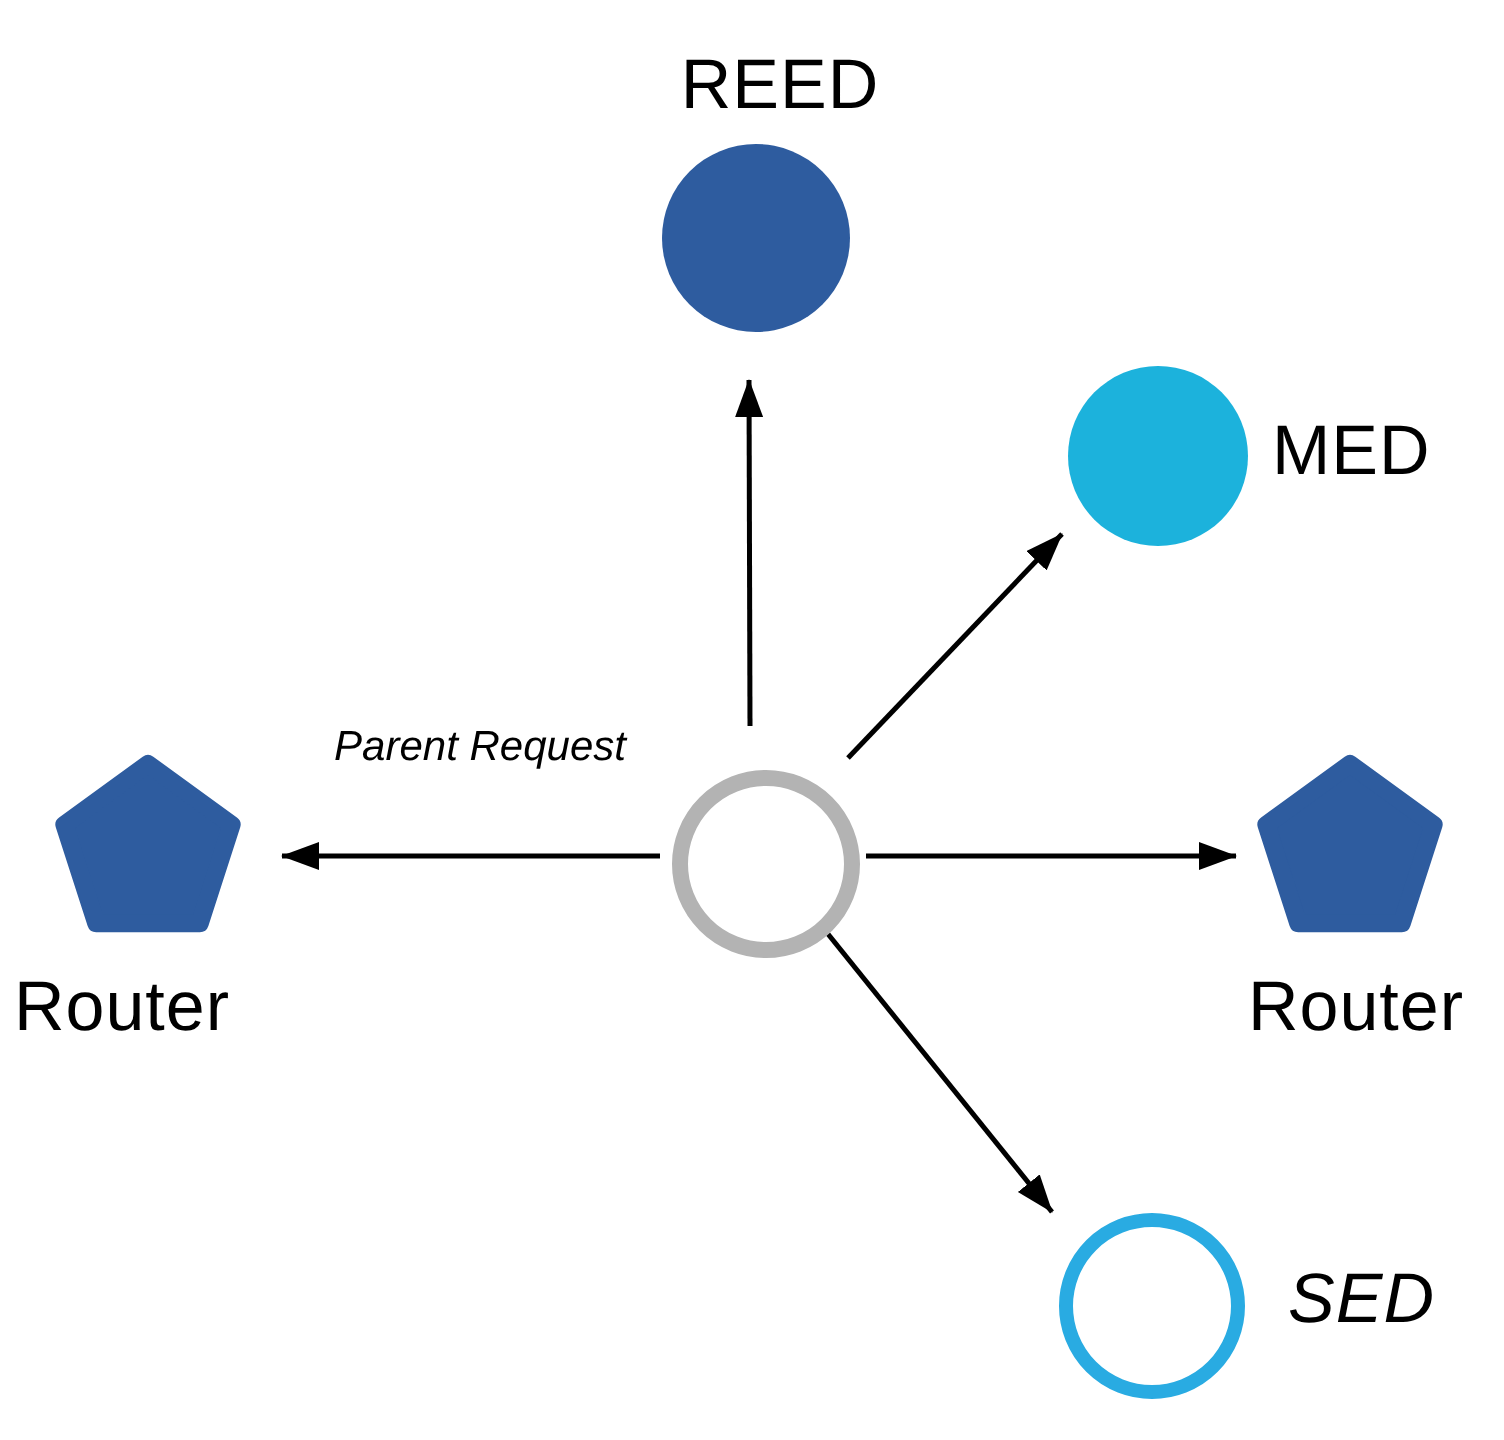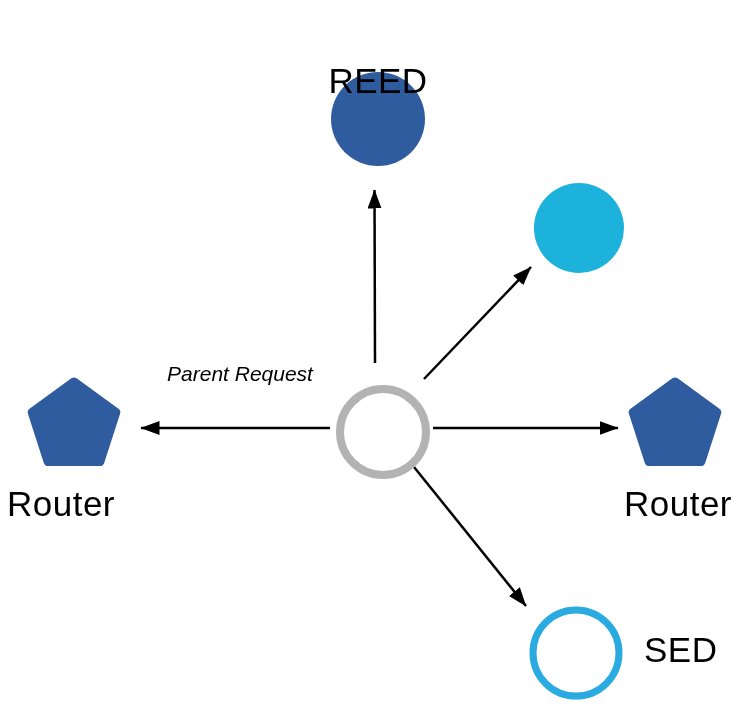--- a/index.html
+++ b/index.html
@@ -26,23 +26,23 @@
     display: flex;
     align-items: center;
     white-space: pre;
   }
   .node-label {
     font-size: 35px;
     letter-spacing: 0.5px;
   }
   .centered { justify-content: center; text-align: center; }
   .left-aligned { justify-content: flex-start; text-align: left; }
-  .reed-label   { left: 278px; top: 21px;  width: 200px; height: 44px; margin-top: 38px; }
+  .reed-label   { left: 290px; top: 21px;  width: 200px; height: 44px; }
   .med-label    { left: 636px; top: 204px; width: 116px; height: 44px; }
-  .sed-label    { left: 644px; top: 628px; width: 108px; height: 44px; }
+  .sed-label    { left: 644px; top: 628px; width: 108px; height: 44px; font-style: italic; }
   .router-left-label  { left: 0px;   top: 482px; width: 122px; height: 44px; }
   .router-right-label { left: 598px; top: 482px; width: 160px; height: 44px; }
   .edge-label {
     left: 138px;
     top: 360px;
     width: 204px;
     height: 56px;
     font-size: 21px;
     font-style: italic;
     line-height: 27px;
@@ -80,20 +80,21 @@
 
     <circle cx="576" cy="653" r="43" stroke-width="7" fill="#FFFFFF" stroke="#29ABE2"></circle>
 
     <polygon points="74,382 115.8,412.4 99.9,461.6 48.1,461.6 32.2,412.4" stroke-width="9" stroke-linejoin="round" fill="#2E5C9F" stroke="#2E5C9F"></polygon>
 
     <polygon points="675,382 716.8,412.4 700.9,461.6 649.1,461.6 633.2,412.4" stroke-width="9" stroke-linejoin="round" fill="#2E5C9F" stroke="#2E5C9F"></polygon>
   </svg>
 
   <div class="label node-label centered reed-label">REED</div>
 
+  <div class="label node-label left-aligned med-label">MED</div>
 
   <div class="label node-label left-aligned sed-label">SED</div>
 
   <div class="label node-label centered router-left-label">Router</div>
 
   <div class="label node-label centered router-right-label">Router</div>
 
   <div class="label edge-label">
     <span>Parent Request</span>
   </div>

